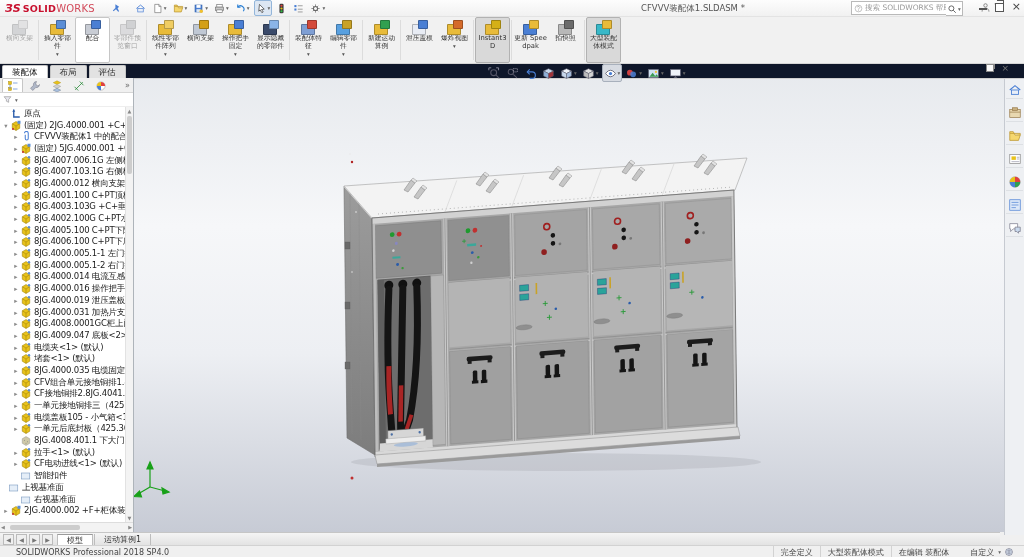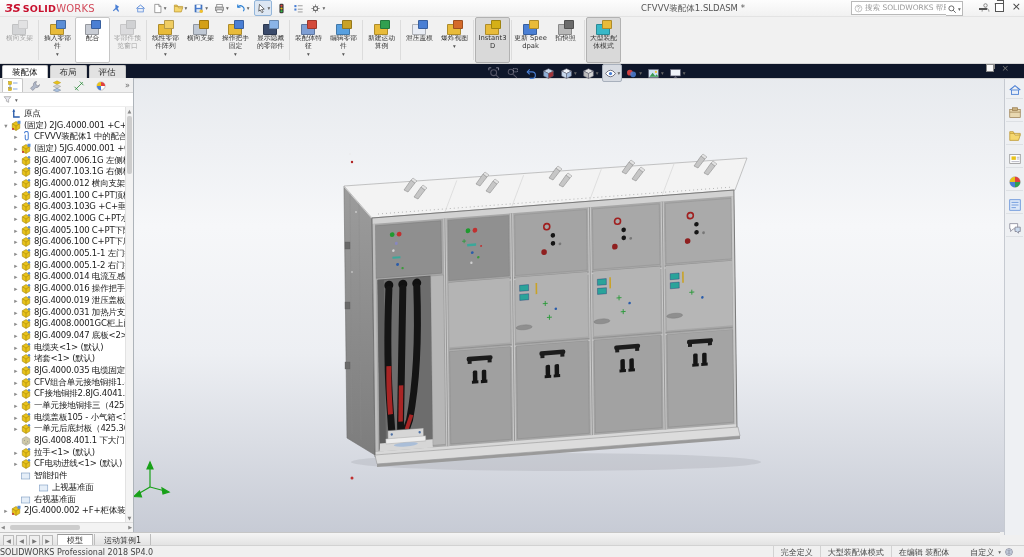--- a/index.html
+++ b/index.html
@@ -76,28 +76,28 @@
   .tr-label{overflow:hidden;letter-spacing:-.2px}
   .vscroll{position:absolute;right:0;top:0;bottom:0;width:7px;background:#f3f3f3;border-left:1px solid #e2e2e2}
   .vs-up,.vs-dn{position:absolute;left:0;width:7px;height:8px;font-size:5px;color:#888;text-align:center;line-height:8px}
   .vs-up{top:0}.vs-dn{bottom:0}
   .vs-thumb{position:absolute;left:1px;top:9px;width:5px;height:58px;background:#cdcdcd;border-radius:2px}
   .hscroll{height:9px;flex:none;background:#f3f3f3;border-top:1px solid #ddd;position:relative}
   .hs-thumb{position:absolute;left:10px;top:1.5px;width:70px;height:5px;background:#cdcdcd;border-radius:2px}
   .hs-l,.hs-r{position:absolute;top:0;font-size:5px;color:#888;line-height:8px}
   .hs-l{left:1px}.hs-r{right:1px}
   .bottombar{position:absolute;left:0;top:532px;width:1000px;height:13px;
-    background:linear-gradient(#f5f5f5,#e1e1e1);border-top:1px solid #c6c6c6;display:flex;align-items:flex-end;font-size:8px;z-index:18}
+    background:linear-gradient(#f5f5f5,#e1e1e1);border-top:1px solid #c6c6c6;display:flex;align-items:center;font-size:8px;z-index:18}
   .nav-btns{display:flex;align-items:center;gap:2px;padding:0 3px;color:#777;font-size:6px}
   .nav-b{width:9px;height:9px;border:1px solid #bbb;background:#efefef;display:flex;align-items:center;justify-content:center}
   .btab{padding:0 9px;display:flex;align-items:center;border-right:1px solid #bdbdbd;border-left:1px solid #bdbdbd;color:#333;margin-left:1px}
   .btab.active{background:#fff;border-top:1px solid #9a9a9a}
   .statusbar{position:absolute;left:0;top:545px;width:1024px;height:12px;background:#f0f0f0;
     border-top:1px solid #d2d2d2;font-size:8px;color:#444;display:flex;align-items:center;z-index:18}
-  .sb-left{padding-left:0;white-space:nowrap}
+  .sb-left{padding-left:16px;white-space:nowrap}
   .sb-right{margin-left:auto;display:flex;align-items:flex-end;height:100%}
   .sb-item{padding:0 7px;border-left:1px solid #d2d2d2;height:100%;display:flex;align-items:center;white-space:nowrap}
   .sb-custom{padding:0 10px 0 14px;display:flex;align-items:center;gap:3px}
   .funnel{width:9px;height:9px}
   svg{display:block}
 </style>
 </head>
 <body>
 
 <div class="titlebar">
@@ -1098,21 +1098,21 @@
   </div>
         <div class="tree-row" style="padding-left: 12px;">
     <span class="tr-arrow"></span>
     <span class="tr-icon">
             <svg width="12" height="12" viewBox="0 0 16 16">
               <rect x="2" y="4" width="11" height="8" fill="#cfe0f2" fill-opacity=".55" stroke="#7a9ac0" stroke-width=".8"></rect>
             </svg>
           </span>
     <span class="tr-label">智能扣件</span>
   </div>
-        <div class="tree-row" style=" margin-left: 30px;">
+        <div class="tree-row" style="">
     <span class="tr-arrow"></span>
     <span class="tr-icon">
             <svg width="12" height="12" viewBox="0 0 16 16">
               <rect x="2" y="4" width="11" height="8" fill="#cfe0f2" fill-opacity=".55" stroke="#7a9ac0" stroke-width=".8"></rect>
             </svg>
           </span>
     <span class="tr-label">上视基准面</span>
   </div>
         <div class="tree-row" style="padding-left: 12px;">
     <span class="tr-arrow"></span>

